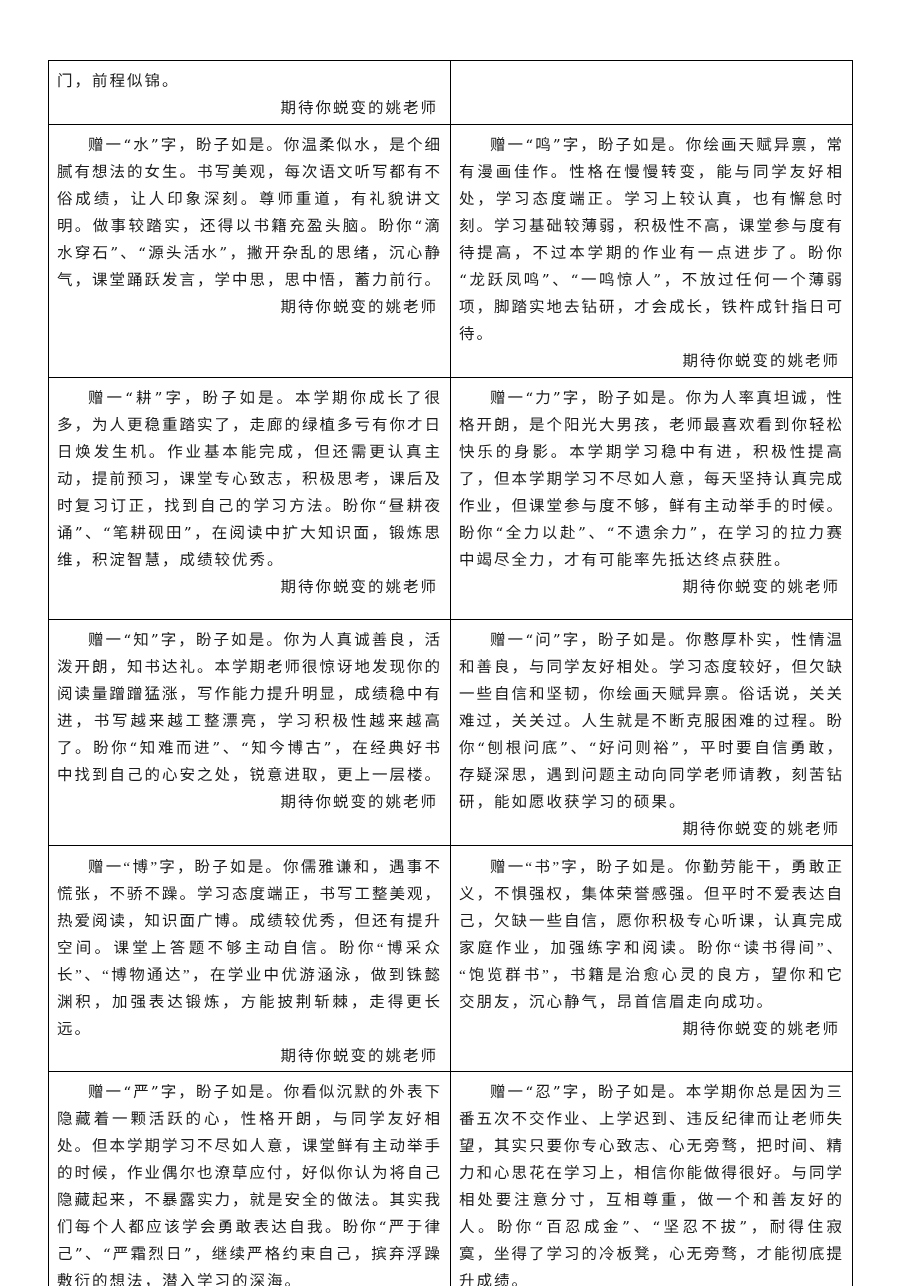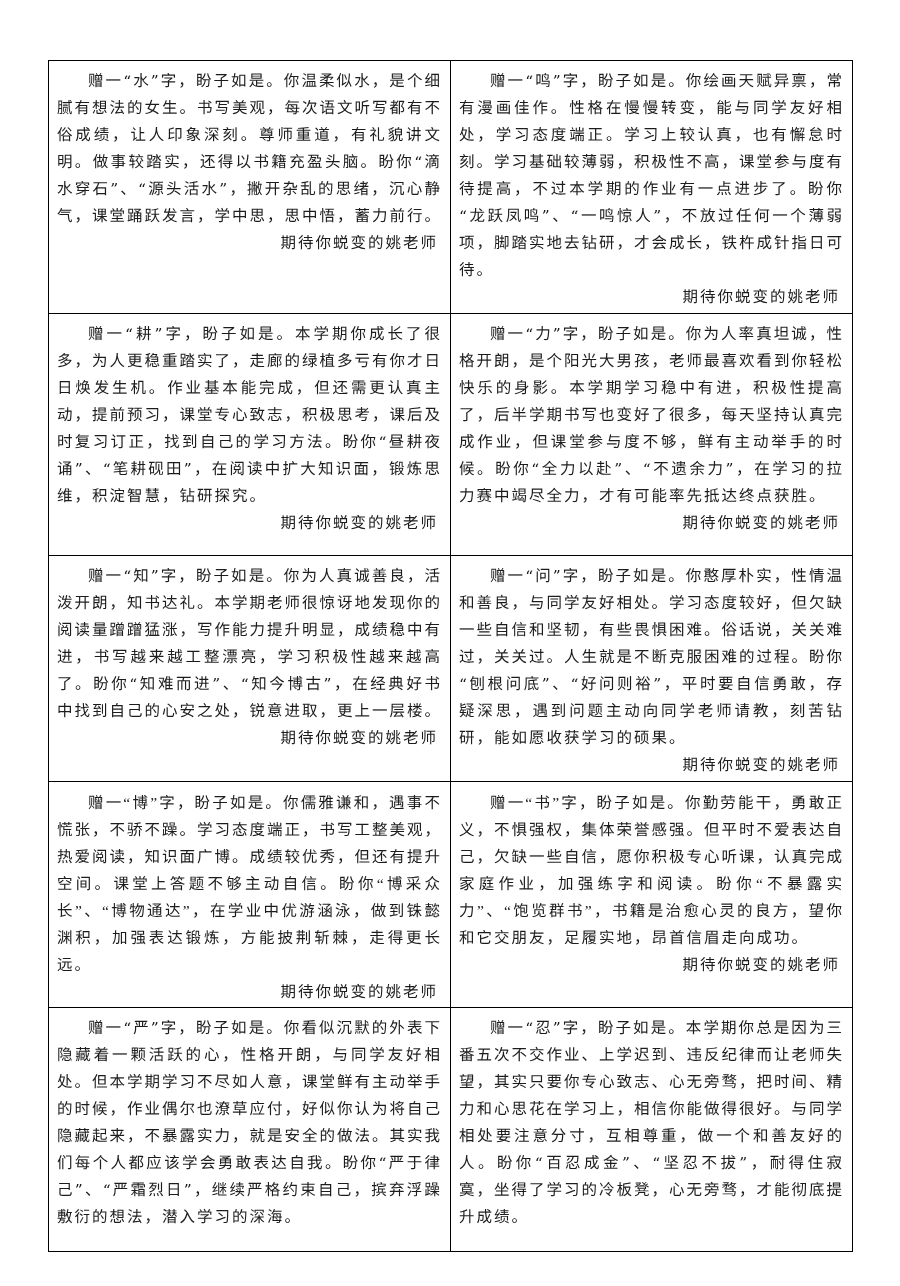--- a/index.html
+++ b/index.html
@@ -51,57 +51,66 @@
     text-align: right;
     padding-right: 4px;
   }
 </style>
 </head>
 <body>
 
 <div class="page">
   <table class="comments">
     <tbody>
+      <tr class="r1">
+        <td>
+          <p class="body no-indent">门，前程似锦。</p>
+          <p class="sig">期待你蜕变的姚老师</p>
+        </td>
+        <td>
+          <p class="body no-indent"></p>
+        </td>
+      </tr>
       <tr class="r2">
         <td>
           <p class="body">赠一“水”字，盼子如是。你温柔似水，是个细腻有想法的女生。书写美观，每次语文听写都有不俗成绩，让人印象深刻。尊师重道，有礼貌讲文明。做事较踏实，还得以书籍充盈头脑。盼你“滴水穿石”、“源头活水”，撇开杂乱的思绪，沉心静气，课堂踊跃发言，学中思，思中悟，蓄力前行。</p>
           <p class="sig">期待你蜕变的姚老师</p>
         </td>
         <td>
           <p class="body">赠一“鸣”字，盼子如是。你绘画天赋异禀，常有漫画佳作。性格在慢慢转变，能与同学友好相处，学习态度端正。学习上较认真，也有懈怠时刻。学习基础较薄弱，积极性不高，课堂参与度有待提高，不过本学期的作业有一点进步了。盼你“龙跃凤鸣”、“一鸣惊人”，不放过任何一个薄弱项，脚踏实地去钻研，才会成长，铁杵成针指日可待。</p>
           <p class="sig">期待你蜕变的姚老师</p>
         </td>
       </tr>
       <tr class="r3">
         <td>
-          <p class="body">赠一“耕”字，盼子如是。本学期你成长了很多，为人更稳重踏实了，走廊的绿植多亏有你才日日焕发生机。作业基本能完成，但还需更认真主动，提前预习，课堂专心致志，积极思考，课后及时复习订正，找到自己的学习方法。盼你“昼耕夜诵”、“笔耕砚田”，在阅读中扩大知识面，锻炼思维，积淀智慧，钻研探究。</p>
+          <p class="body">赠一“耕”字，盼子如是。本学期你成长了很多，为人更稳重踏实了，走廊的绿植多亏有你才日日焕发生机。作业基本能完成，但还需更认真主动，提前预习，课堂专心致志，积极思考，课后及时复习订正，找到自己的学习方法。盼你“昼耕夜诵”、“笔耕砚田”，在阅读中扩大知识面，锻炼思维，积淀智慧，成绩较优秀。</p>
           <p class="sig">期待你蜕变的姚老师</p>
         </td>
         <td>
-          <p class="body">赠一“力”字，盼子如是。你为人率真坦诚，性格开朗，是个阳光大男孩，老师最喜欢看到你轻松快乐的身影。本学期学习稳中有进，积极性提高了，后半学期书写也变好了很多，每天坚持认真完成作业，但课堂参与度不够，鲜有主动举手的时候。盼你“全力以赴”、“不遗余力”，在学习的拉力赛中竭尽全力，才有可能率先抵达终点获胜。</p>
+          <p class="body">赠一“力”字，盼子如是。你为人率真坦诚，性格开朗，是个阳光大男孩，老师最喜欢看到你轻松快乐的身影。本学期学习稳中有进，积极性提高了，但本学期学习不尽如人意，每天坚持认真完成作业，但课堂参与度不够，鲜有主动举手的时候。盼你“全力以赴”、“不遗余力”，在学习的拉力赛中竭尽全力，才有可能率先抵达终点获胜。</p>
           <p class="sig">期待你蜕变的姚老师</p>
         </td>
       </tr>
       <tr class="r4">
         <td>
           <p class="body">赠一“知”字，盼子如是。你为人真诚善良，活泼开朗，知书达礼。本学期老师很惊讶地发现你的阅读量蹭蹭猛涨，写作能力提升明显，成绩稳中有进，书写越来越工整漂亮，学习积极性越来越高了。盼你“知难而进”、“知今博古”，在经典好书中找到自己的心安之处，锐意进取，更上一层楼。</p>
           <p class="sig">期待你蜕变的姚老师</p>
         </td>
         <td>
-          <p class="body">赠一“问”字，盼子如是。你憨厚朴实，性情温和善良，与同学友好相处。学习态度较好，但欠缺一些自信和坚韧，有些畏惧困难。俗话说，关关难过，关关过。人生就是不断克服困难的过程。盼你“刨根问底”、“好问则裕”，平时要自信勇敢，存疑深思，遇到问题主动向同学老师请教，刻苦钻研，能如愿收获学习的硕果。</p>
+          <p class="body">赠一“问”字，盼子如是。你憨厚朴实，性情温和善良，与同学友好相处。学习态度较好，但欠缺一些自信和坚韧，你绘画天赋异禀。俗话说，关关难过，关关过。人生就是不断克服困难的过程。盼你“刨根问底”、“好问则裕”，平时要自信勇敢，存疑深思，遇到问题主动向同学老师请教，刻苦钻研，能如愿收获学习的硕果。</p>
           <p class="sig">期待你蜕变的姚老师</p>
         </td>
       </tr>
       <tr class="r5">
         <td>
           <p class="body">赠一“博”字，盼子如是。你儒雅谦和，遇事不慌张，不骄不躁。学习态度端正，书写工整美观，热爱阅读，知识面广博。成绩较优秀，但还有提升空间。课堂上答题不够主动自信。盼你“博采众长”、“博物通达”，在学业中优游涵泳，做到铢懿渊积，加强表达锻炼，方能披荆斩棘，走得更长远。</p>
           <p class="sig">期待你蜕变的姚老师</p>
         </td>
         <td>
-          <p class="body">赠一“书”字，盼子如是。你勤劳能干，勇敢正义，不惧强权，集体荣誉感强。但平时不爱表达自己，欠缺一些自信，愿你积极专心听课，认真完成家庭作业，加强练字和阅读。盼你“不暴露实力”、“饱览群书”，书籍是治愈心灵的良方，望你和它交朋友，足履实地，昂首信眉走向成功。</p>
+          <p class="body">赠一“书”字，盼子如是。你勤劳能干，勇敢正义，不惧强权，集体荣誉感强。但平时不爱表达自己，欠缺一些自信，愿你积极专心听课，认真完成家庭作业，加强练字和阅读。盼你“读书得间”、“饱览群书”，书籍是治愈心灵的良方，望你和它交朋友，沉心静气，昂首信眉走向成功。</p>
           <p class="sig">期待你蜕变的姚老师</p>
         </td>
       </tr>
       <tr class="r6">
         <td>
           <p class="body">赠一“严”字，盼子如是。你看似沉默的外表下隐藏着一颗活跃的心，性格开朗，与同学友好相处。但本学期学习不尽如人意，课堂鲜有主动举手的时候，作业偶尔也潦草应付，好似你认为将自己隐藏起来，不暴露实力，就是安全的做法。其实我们每个人都应该学会勇敢表达自我。盼你“严于律己”、“严霜烈日”，继续严格约束自己，摈弃浮躁敷衍的想法，潜入学习的深海。</p>
         </td>
         <td>
           <p class="body">赠一“忍”字，盼子如是。本学期你总是因为三番五次不交作业、上学迟到、违反纪律而让老师失望，其实只要你专心致志、心无旁骛，把时间、精力和心思花在学习上，相信你能做得很好。与同学相处要注意分寸，互相尊重，做一个和善友好的人。盼你“百忍成金”、“坚忍不拔”，耐得住寂寞，坐得了学习的冷板凳，心无旁骛，才能彻底提升成绩。</p>
 

